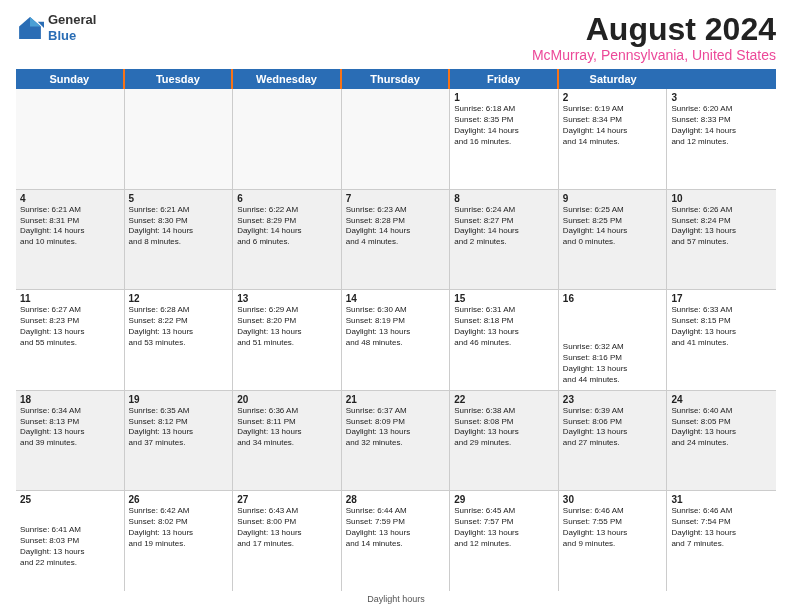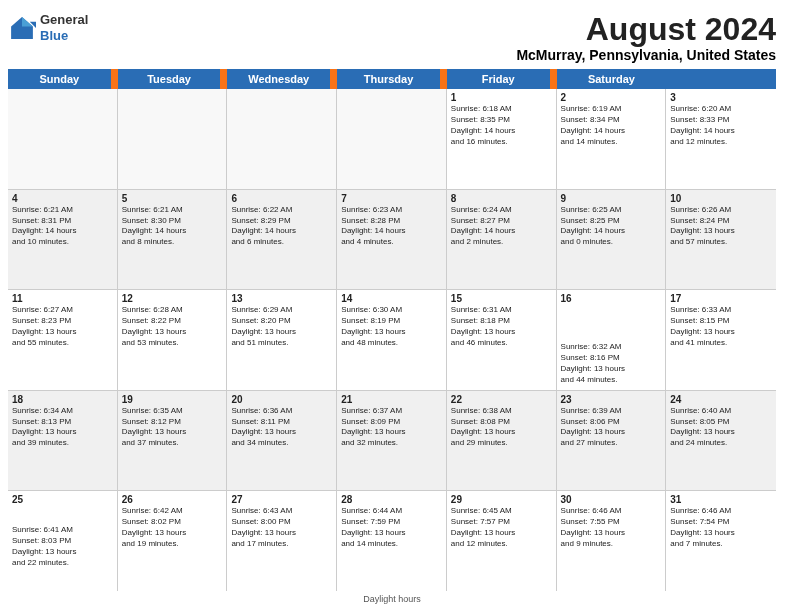--- a/index.html
+++ b/index.html
@@ -6,21 +6,21 @@
     body {
       font-family: Arial, sans-serif;
       background: #fff;
       width: 792px;
       height: 612px;
       overflow: hidden;
     }
     .page {
       width: 792px;
       height: 612px;
-      padding: 12px 16px 8px 8px;
+      padding: 12px 16px 8px 16px;
       display: flex;
       flex-direction: column;
     }
     .header {
       display: flex;
       justify-content: space-between;
       align-items: flex-start;
       margin-bottom: 6px;
     }
     .logo {
@@ -43,40 +43,39 @@
       text-align: right;
     }
     .main-title {
       font-size: 32px;
       font-weight: bold;
       color: #222;
       line-height: 1.1;
     }
     .subtitle {
       font-size: 14px;
-      color: #000000;
-      font-weight: bold;
+      color: #ec4899;
     }
     .calendar {
       flex: 1;
       display: flex;
       flex-direction: column;
     }
     .cal-header {
       display: grid;
       grid-template-columns: repeat(7, 1fr);
       background: #2a6db5;
     }
     .cal-header-cell {
       color: #fff;
       font-size: 11px;
       font-weight: bold;
       padding: 4px 4px;
       text-align: center;
-      border-right: 7px solid #f97316;
+      border-right: 2px solid #f97316;
     }
     .cal-header-cell:last-child { border-right: none; }
     .cal-body {
       flex: 1;
       display: flex;
       flex-direction: column;
     }
     .cal-row {
       display: grid;
       grid-template-columns: repeat(7, 1fr);

